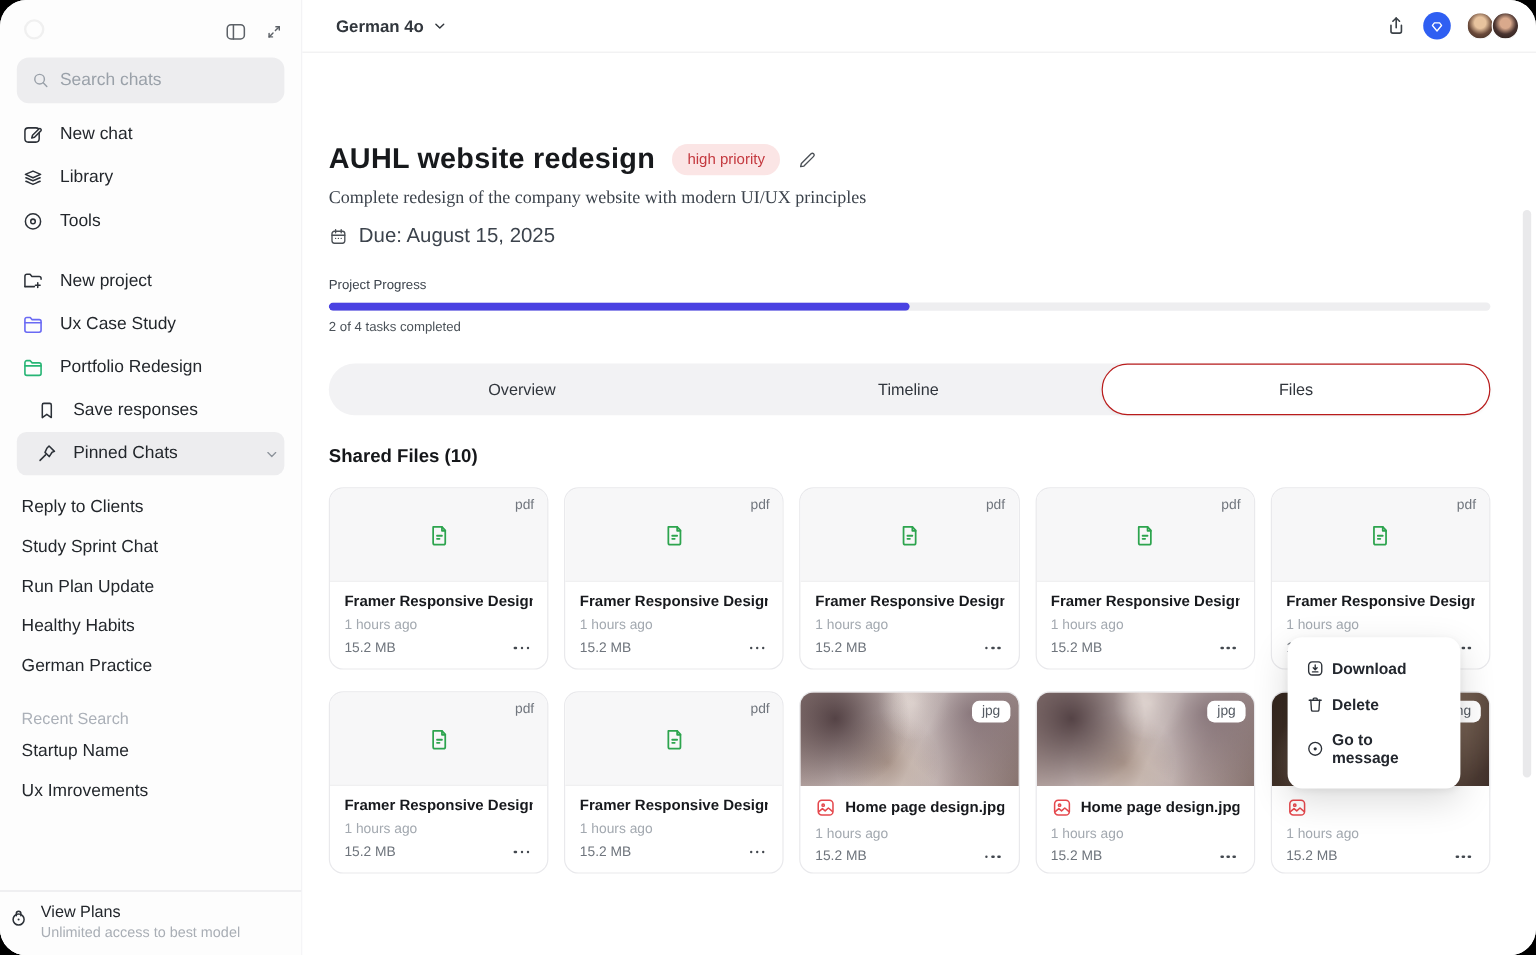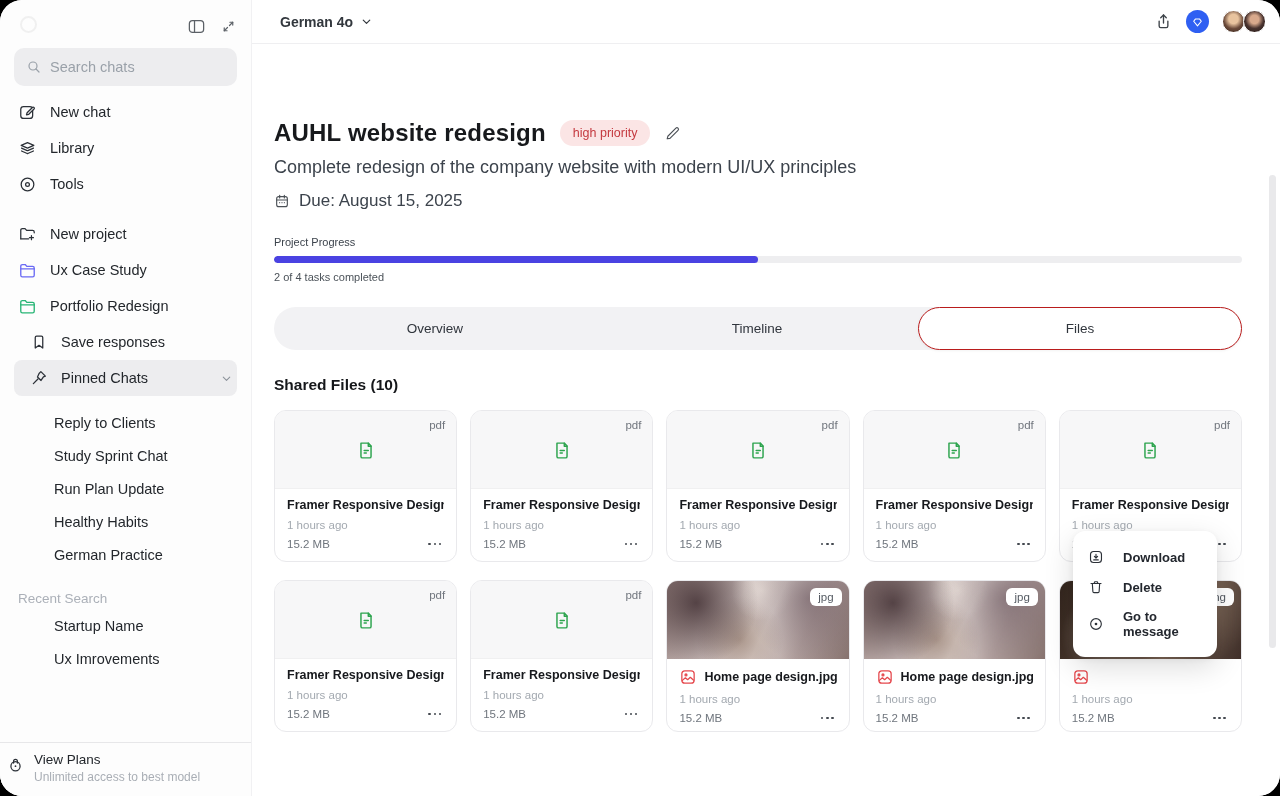--- a/index.html
+++ b/index.html
@@ -39,21 +39,21 @@
   .nav-gap{height:14px;}
   .icon-blue{color:#6a6af4 !important;}
   .icon-green{color:#27b575 !important;}
   .section-label{margin-top:16px; padding-left:4px; font-size:13.5px; color:#abb0b8; height:22px; display:flex; align-items:center;}
   .nav-item.indent{padding-left:16px;}
   .nav-item.pill{background:#ededef;}
   .nav-item .spacer{flex:1;}
   .chev{color:#8d939b;}
   .chat-link{
     display:flex; align-items:center; min-height:33px; padding:5px 4px;
-    font-size:14.5px; color:#23272c; line-height:22px; cursor:pointer; border-radius:8px;margin-left:36px;
+    font-size:14.5px; color:#23272c; line-height:22px; cursor:pointer; border-radius:8px;
   }
   .chat-link.wrap span{max-width:126px; display:block;}
   .sb-footer{
     position:absolute; left:0; right:0; bottom:0; border-top:1px solid #e7e7e9;
     background:#fdfdfd; padding:9px 14px 12px 6px; display:flex; gap:9px; align-items:flex-start; cursor:pointer;
   }
   .sb-footer .ficon{color:#2c3138; margin-top:3px;}
   .vp-title{font-size:13.5px; color:#23272c;}
   .vp-sub{font-size:12px; color:#a9aeb5; margin-top:3px;}
 
@@ -76,21 +76,21 @@
   .avatar.a2{margin-left:-2px; background:radial-gradient(circle at 50% 40%, #d9a98c 0 26%, #4a3430 55%, #1f1713 100%);}
 
   .content{padding:30px 38px 0 22px;}
   .title-row{display:flex; align-items:center; gap:14px;margin-top:45px;}
   .page-title{font-size:24px; font-weight:700; color:#17191c; letter-spacing:.2px;}
   .priority-badge{
     background:#fbe5e5; color:#c4393f; font-size:12.5px; padding:6px 13px;
     border-radius:15px;
   }
   .edit-btn{color:#4b5056; cursor:pointer;}
-  .desc{margin-top:10px; font-size:18px; color:#3c434c;}
+  .desc{margin-top:10px; font-size:15px; color:#3c434c;font-family:Liberation Serif, serif;}
   .due-row{margin-top:13px; display:flex; align-items:center; gap:9px; color:#3c434c; font-size:17px;}
   .due-row .cicon{color:#4b5056;}
 
   .progress-label{margin-top:25px; font-size:11px; color:#3c434c;}
   .progress-track{margin-top:8px; height:7px; background:#eeeef0; border-radius:4px; overflow:hidden;}
   .progress-fill{height:100%; background:#4a42e2; border-radius:4px;}
   .progress-caption{margin-top:8px; font-size:11px; color:#4b5259;}
 
   .tabs{margin-top:24px; display:flex; background:#f2f2f4; border-radius:22px; height:43px;}
   .tab{flex:1; display:flex; align-items:center; justify-content:center; font-size:13.5px; color:#30353c; cursor:pointer; border-radius:22px;}
@@ -129,21 +129,21 @@
   .dots-btn{display:flex; gap:2.5px; padding:3px; cursor:pointer;}
   .dots-btn i{width:2.6px; height:2.6px; border-radius:50%; background:#43484f;}
 
   
   .context-menu{
     position:absolute; left:821px; top:531px; width:144px; background:#fff;
     border-radius:12px; padding:11px 0;
     box-shadow:0 10px 30px rgba(0,0,0,.14), 0 2px 6px rgba(0,0,0,.06);
     z-index:20;
   }
-  .menu-item{display:flex; align-items:center; gap:19px; padding:7px 15px; font-size:13px; font-weight:600; color:#23272e; cursor:pointer;}
+  .menu-item{display:flex; align-items:center; gap:6px; padding:7px 15px; font-size:13px; font-weight:600; color:#23272e; cursor:pointer;}
   .menu-item .micon{color:#2c3138;}
 
   .scroll-thumb{position:absolute; right:4px; top:175px; width:7px; height:473px; background:#e9e9eb; border-radius:4px; cursor:pointer;}
 </style>
 </head>
 <body>
 
 <div class="window">
 
   <aside class="sidebar">

